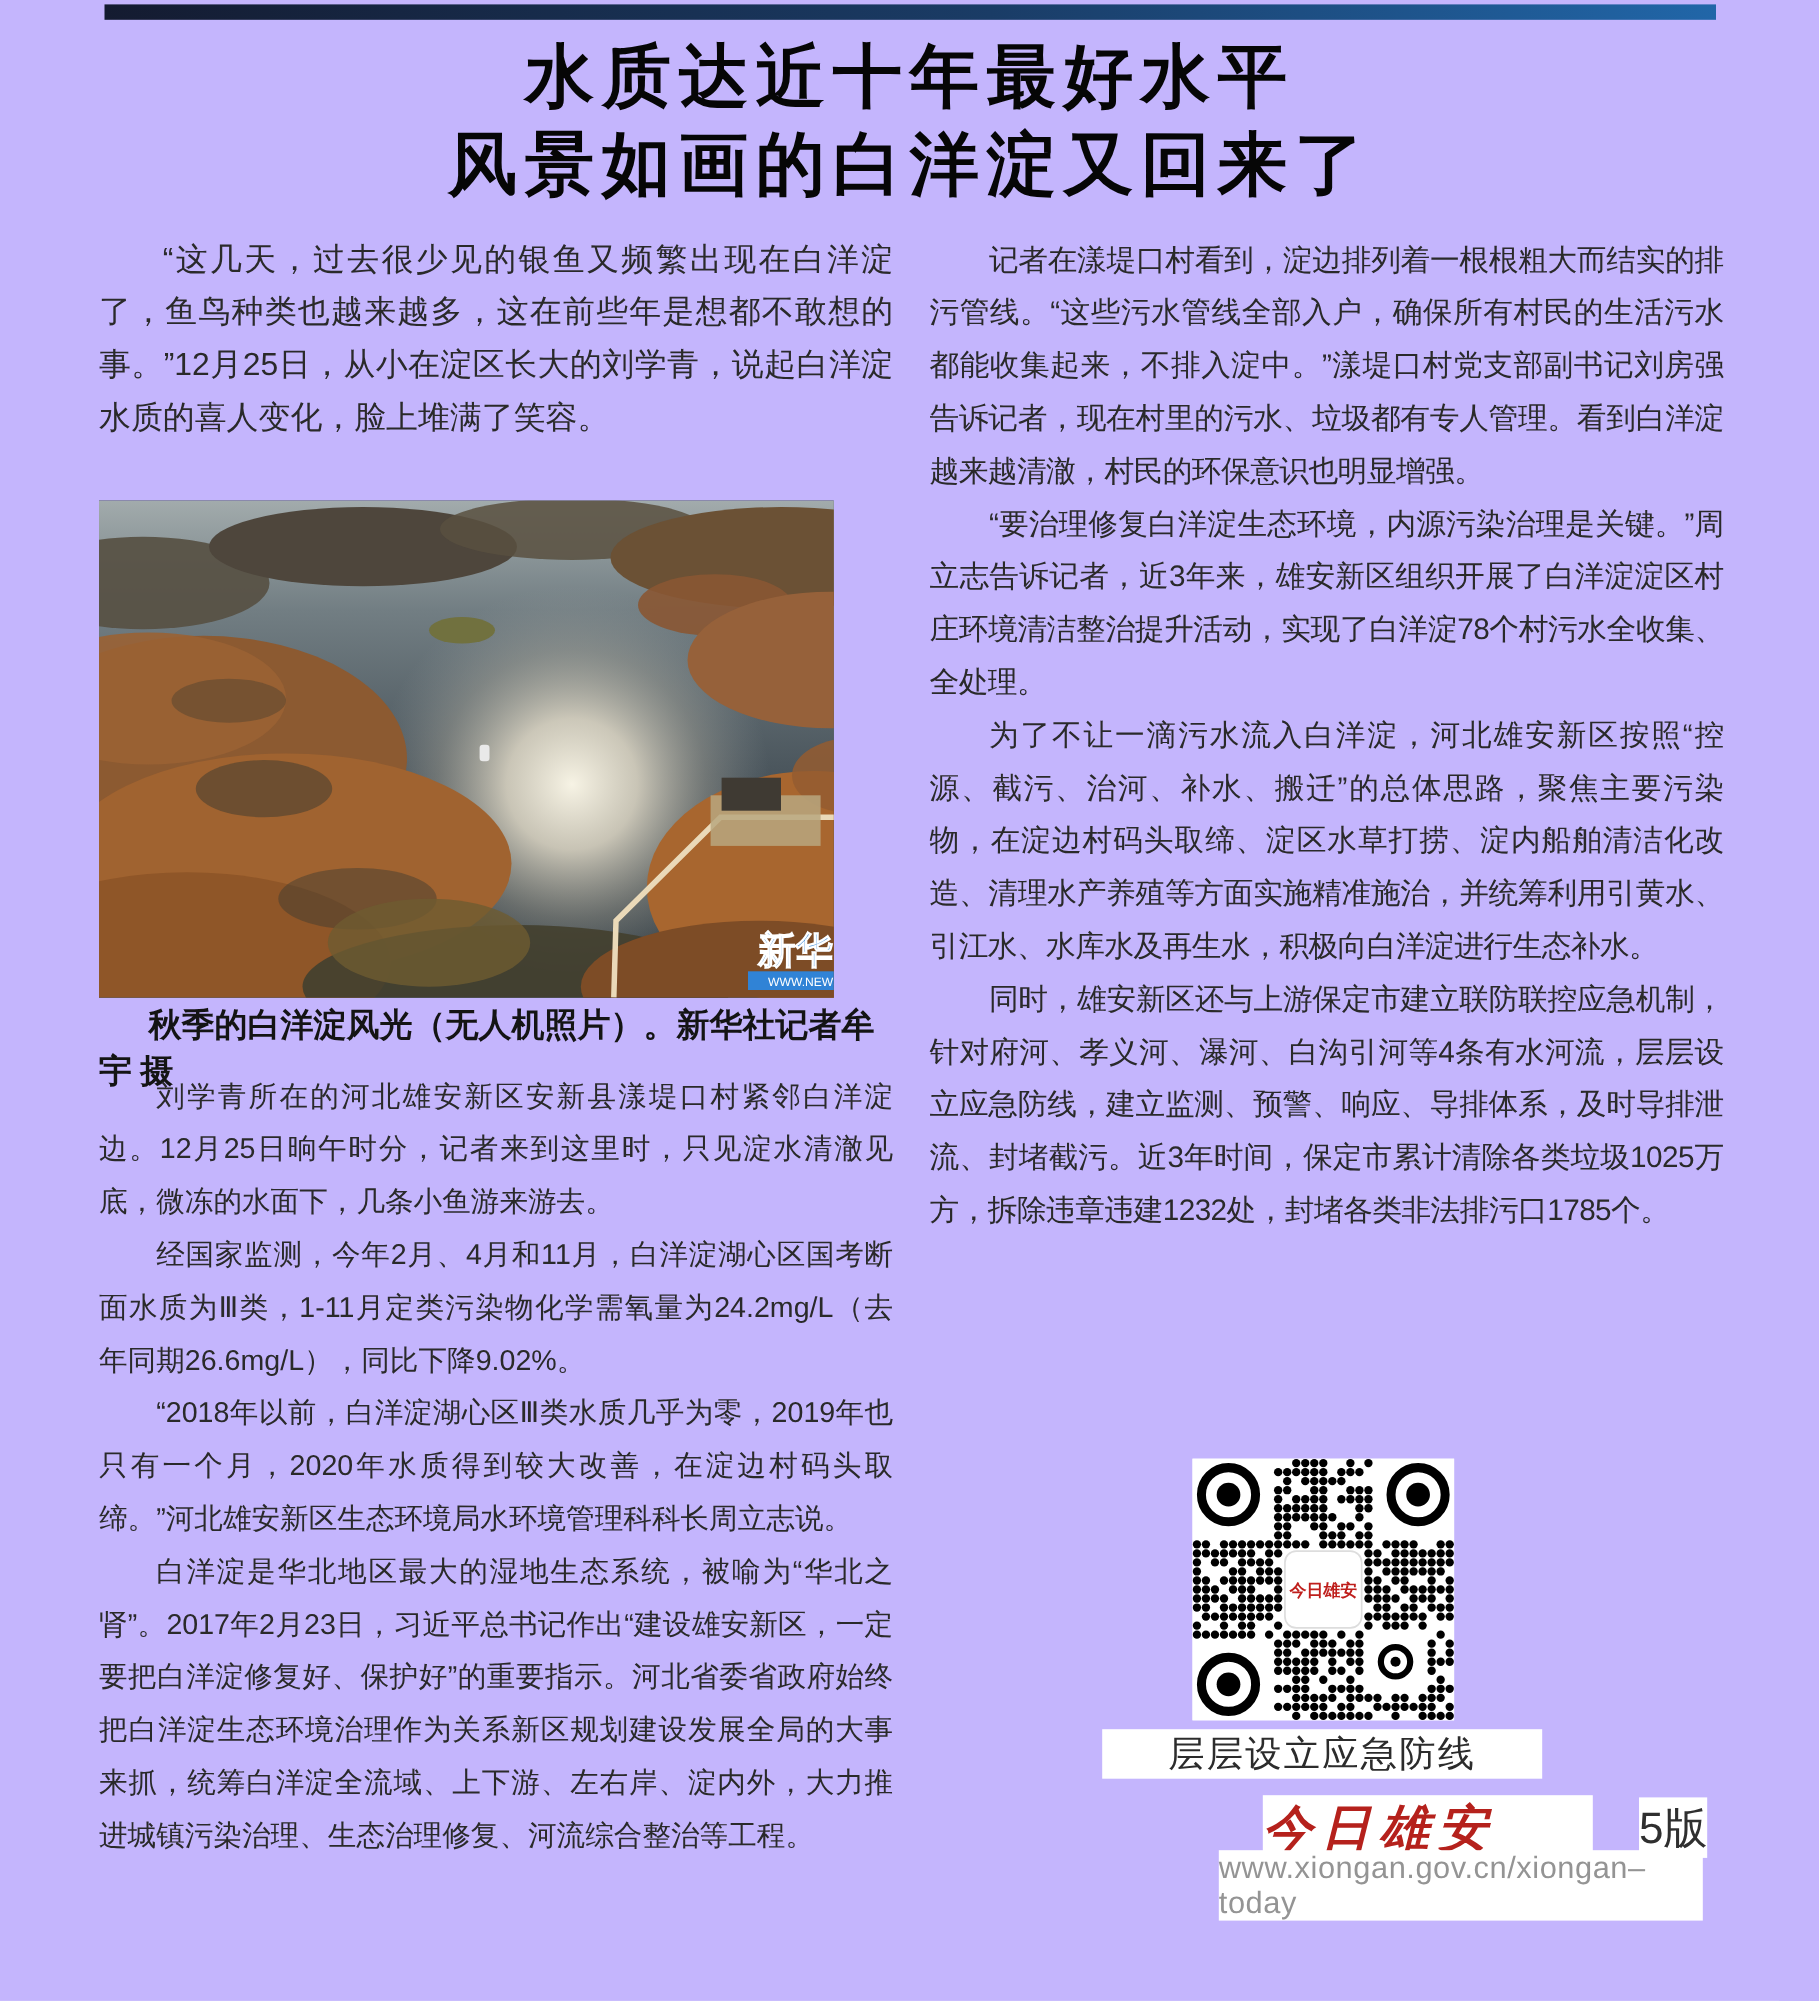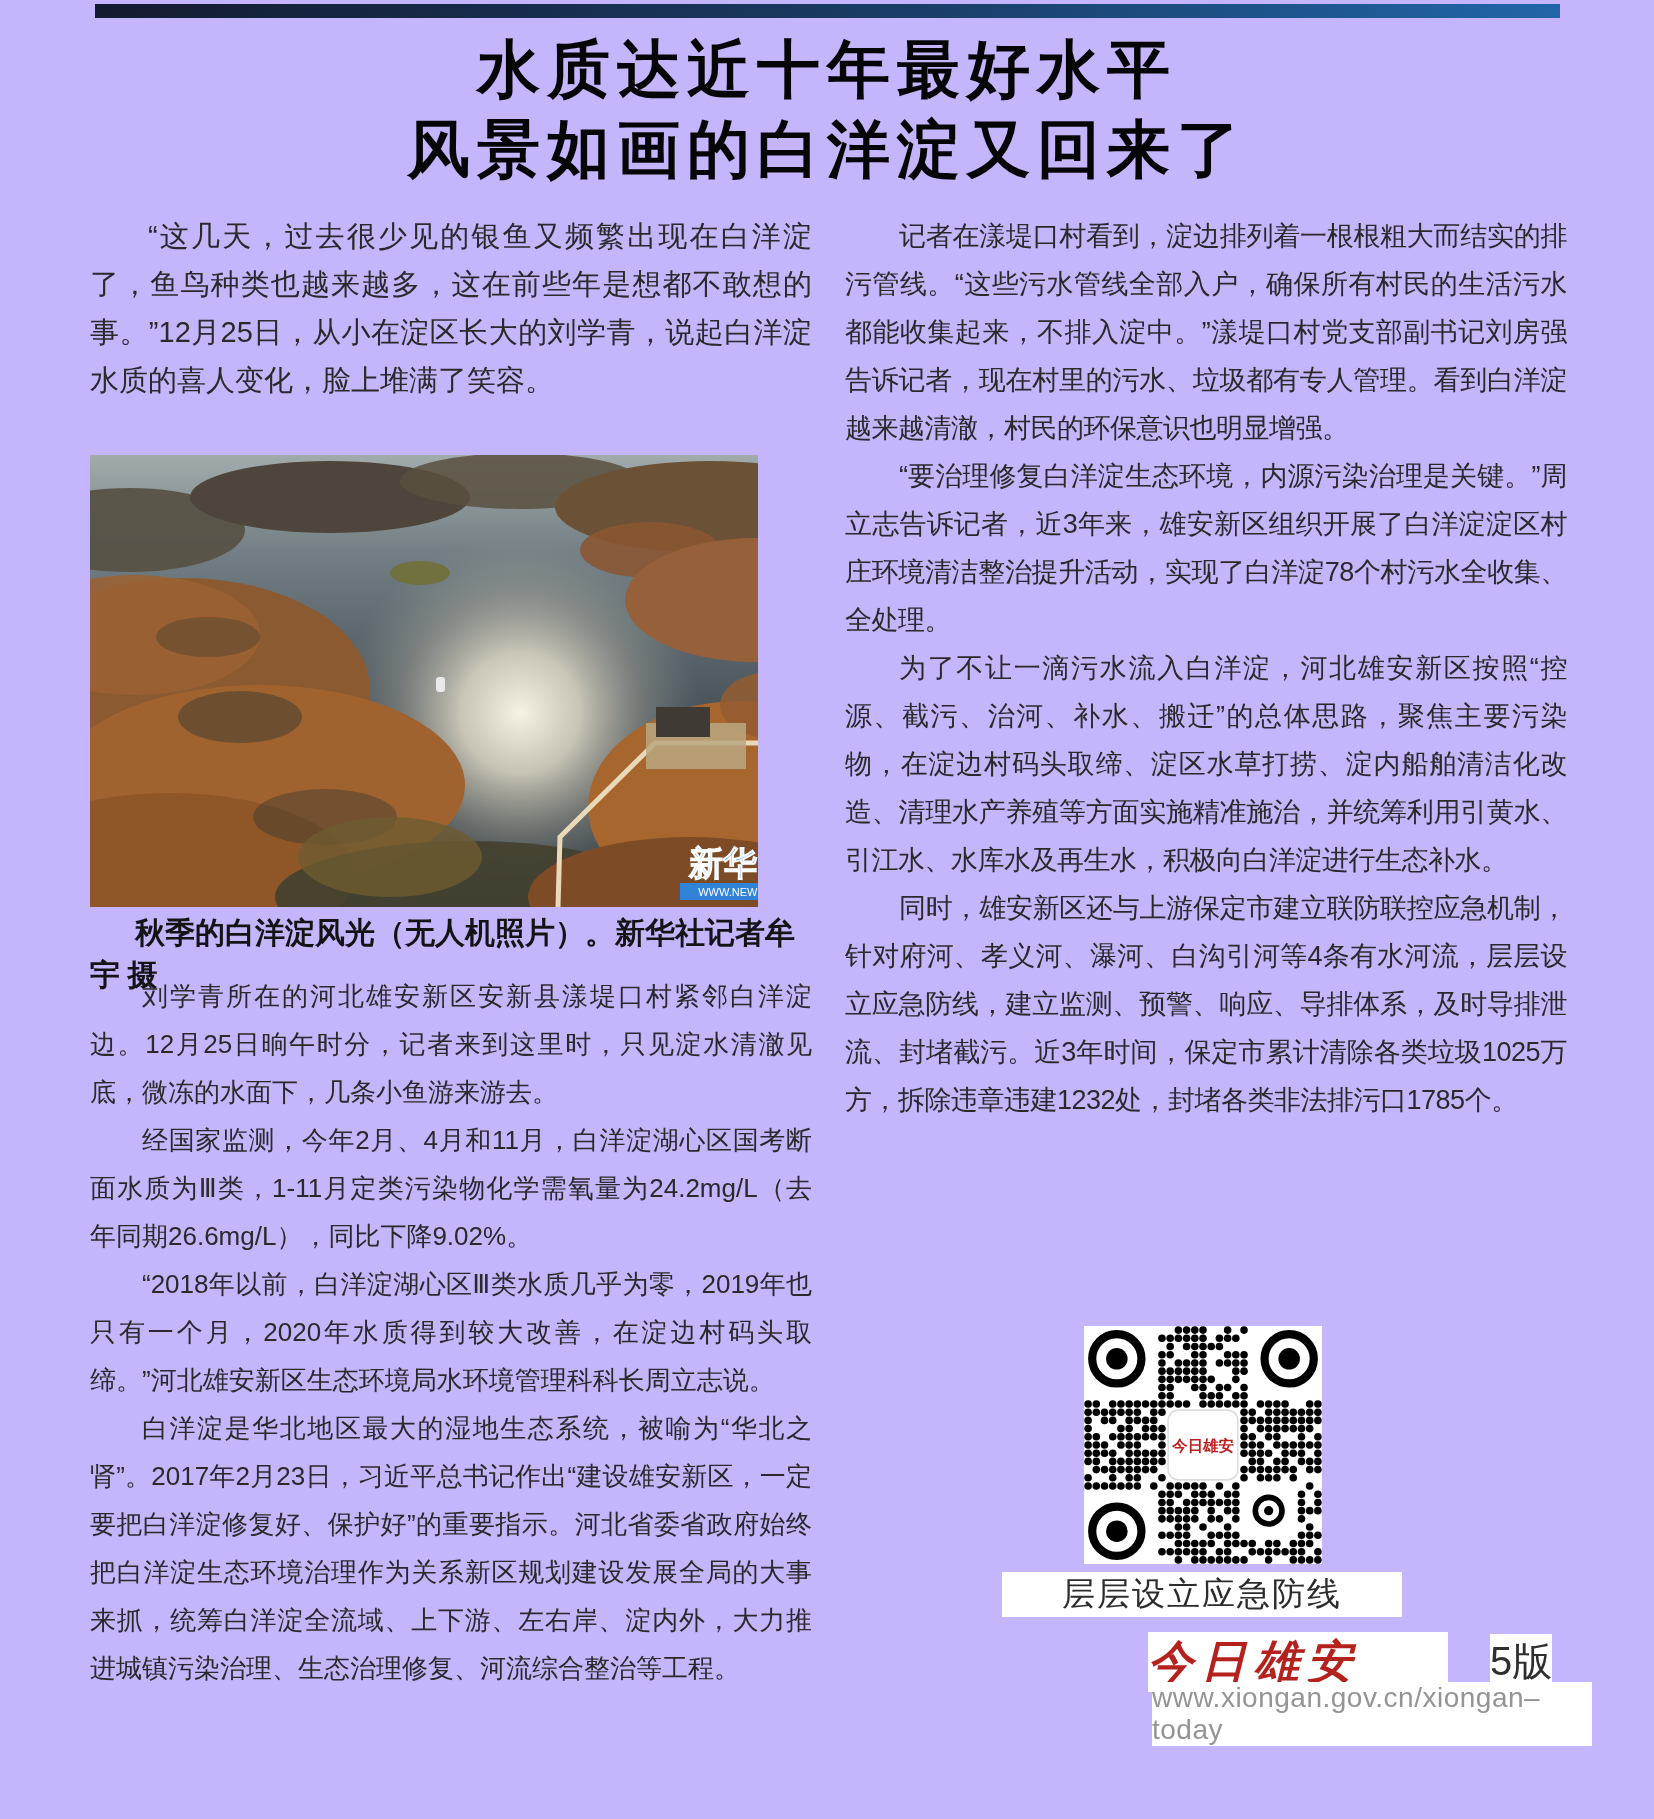--- a/index.html
+++ b/index.html
@@ -20,21 +20,21 @@
   .leftrest{position:absolute;left:90px;top:972px;width:722px;height:830px;overflow:hidden;
             font-size:26px;line-height:48px;text-align:justify;}
   .rightcol{position:absolute;left:845px;top:212px;width:722px;height:1108px;overflow:hidden;
             font-size:27px;line-height:48px;letter-spacing:-0.5px;text-align:justify;}
   .qrwrap{position:absolute;left:1084px;top:1326px;width:238px;height:238px;background:#ffffff;}
   .scanhint{position:absolute;left:1002px;top:1572px;width:400px;background:#ffffff;
             text-align:center;font-size:33px;color:#2c2c2c;letter-spacing:2px;}
   .footerlogo{position:absolute;left:1148px;top:1632px;width:300px;background:#ffffff;
               font-family:"Liberation Serif",serif;font-style:italic;font-weight:700;
               font-size:45px;letter-spacing:8px;color:#b5211c;}
-  .footerurl{position:absolute;left:1152px;top:1682px;width:440px;background:#ffffff;
+  .footerurl{position:absolute;left:1108px;top:1682px;width:440px;background:#ffffff;
              font-size:28px;color:#949494;letter-spacing:0.5px;}
   .pagenum{position:absolute;left:1490px;top:1634px;background:#ffffff;
            font-size:40px;color:#2f2f2f;}
 </style>
 </head>
 <body>
 
 <div class="page">
 
   <div class="topbar"></div>

